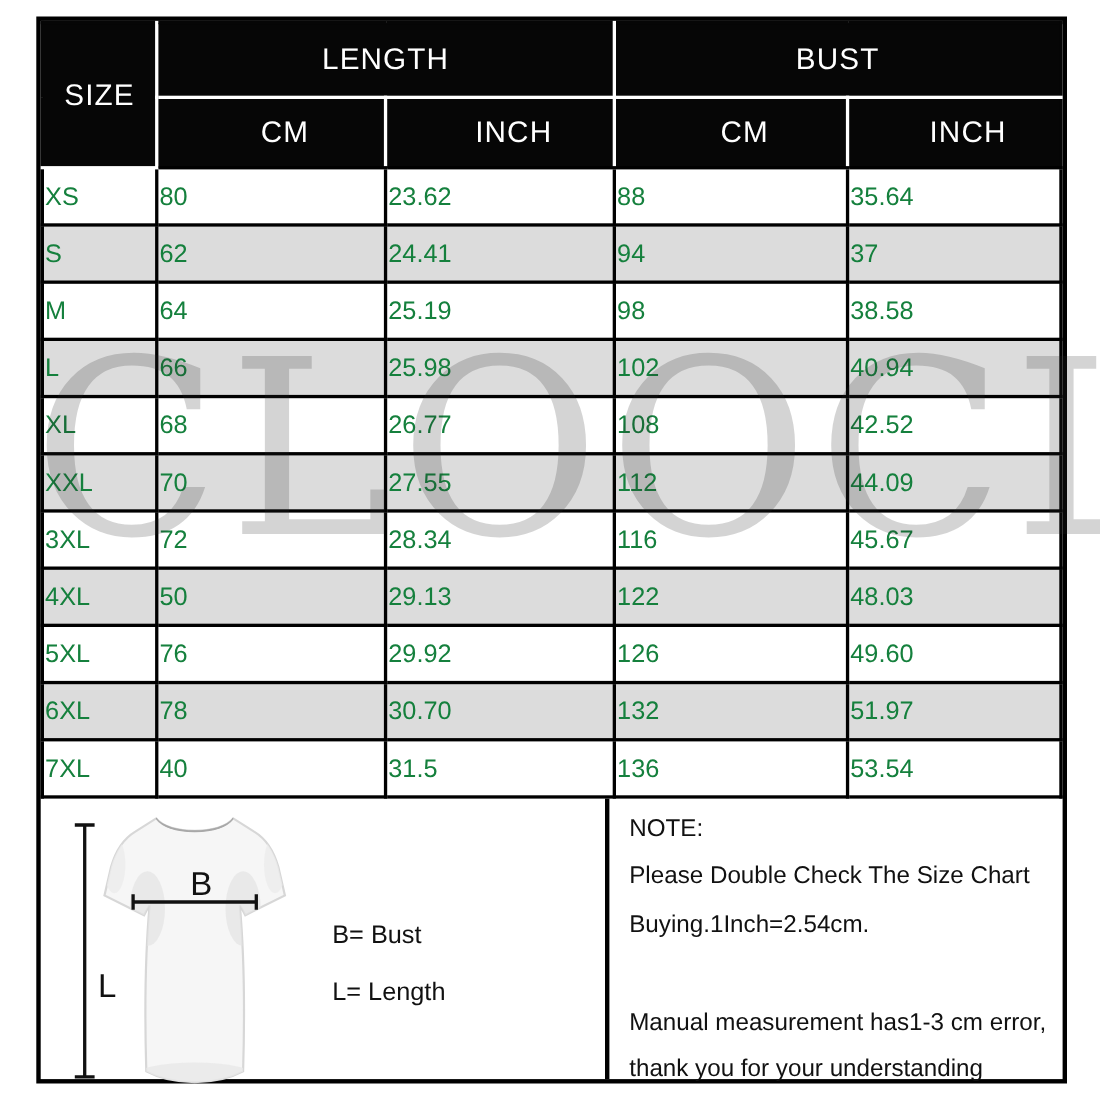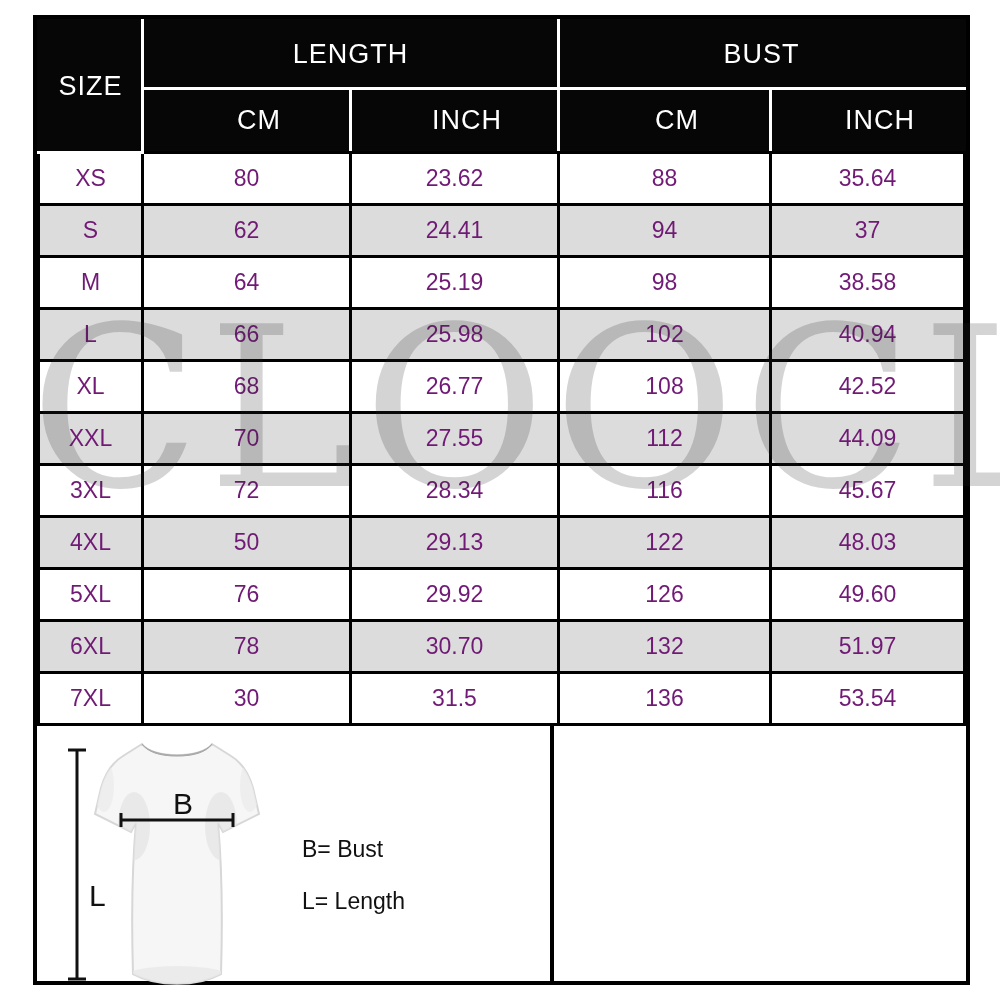--- a/index.html
+++ b/index.html
@@ -13,22 +13,22 @@
 
   table.sizechart{width:100%;border-collapse:collapse;table-layout:fixed;}
   .sizechart th{background:#060606;color:#fff;font-weight:400;font-size:27px;
                 border:3px solid #fff;text-align:center;vertical-align:middle;
                 letter-spacing:1px;}
   .sizechart thead tr.hr1 th{height:63px;text-align:center;}
   .sizechart thead tr.hr2 th{height:59px;border-bottom-color:#000;padding-left:26px;}
   .sizechart th.edge-l{border-left-color:#060606;}
   .sizechart th.edge-r{border-right-color:#060606;}
   .sizechart th.edge-t{border-top-color:#060606;}
-  .sizechart td{border:3px solid #000;font-size:23px;text-align:center;
-                vertical-align:middle;height:47px;background:#fff;color:#701a75;}
+  .sizechart td{border:3px solid #000;font-size:23px;text-align:left;
+                vertical-align:middle;height:47px;background:#fff;color:#15803d;}
   .sizechart tbody tr:nth-child(even) td{background:#dcdcdc;}
 
   .panel{flex:1;display:flex;border-top:0;}
   .panel-left{position:relative;width:513px;border-right:4px solid #000;}
   .panel-right{position:relative;flex:1;}
 
   .legend-title{position:absolute;left:265px;top:56px;font-size:24px;font-weight:700;}
   .legend-b{position:absolute;left:265px;top:110px;font-size:23px;}
   .legend-l{position:absolute;left:265px;top:162px;font-size:23px;}
 
@@ -139,21 +139,21 @@
         </tr>
         <tr>
           <td>6XL</td>
           <td>78</td>
           <td>30.70</td>
           <td>132</td>
           <td>51.97</td>
         </tr>
         <tr>
           <td>7XL</td>
-          <td>30</td>
+          <td>40</td>
           <td>31.5</td>
           <td>136</td>
           <td>53.54</td>
         </tr>
       </tbody>
     </table>
 
     <div class="panel">
 
       <div class="panel-left">
@@ -188,19 +188,26 @@
             <line x1="196" y1="87" x2="196" y2="101"></line>
           </g>
           <text x="146" y="88" text-anchor="middle" font-size="30" fill="#111">B</text>
           <text x="52" y="180" font-size="30" fill="#111">L</text>
         </svg>
 
         <div class="legend-b">B= Bust</div>
         <div class="legend-l">L= Length</div>
       </div>
 
+      <div class="panel-right">
+        <div class="note-line note-0">NOTE:</div>
+        <div class="note-line note-1">Please Double Check The Size Chart</div>
+        <div class="note-line note-2">Buying.1Inch=2.54cm.</div>
+        <div class="note-line note-3">Manual measurement has1-3 cm error,</div>
+        <div class="note-line note-4">thank you for your understanding</div>
+      </div>
 
     </div>
   </div>
 
   <div class="watermark">CLOOCL</div>
 
 </div>
 
 </body></html>

